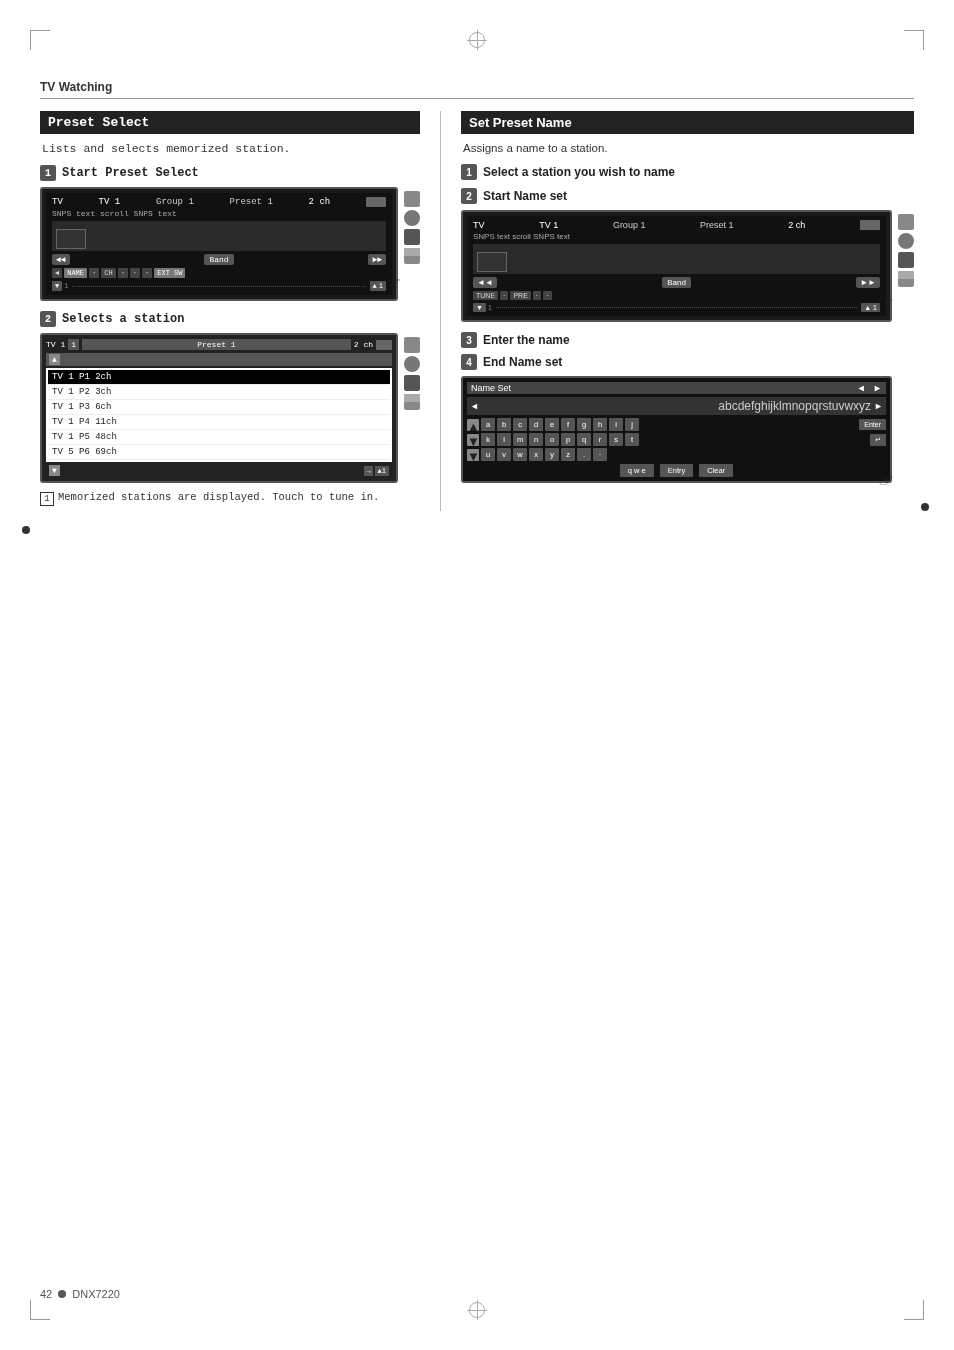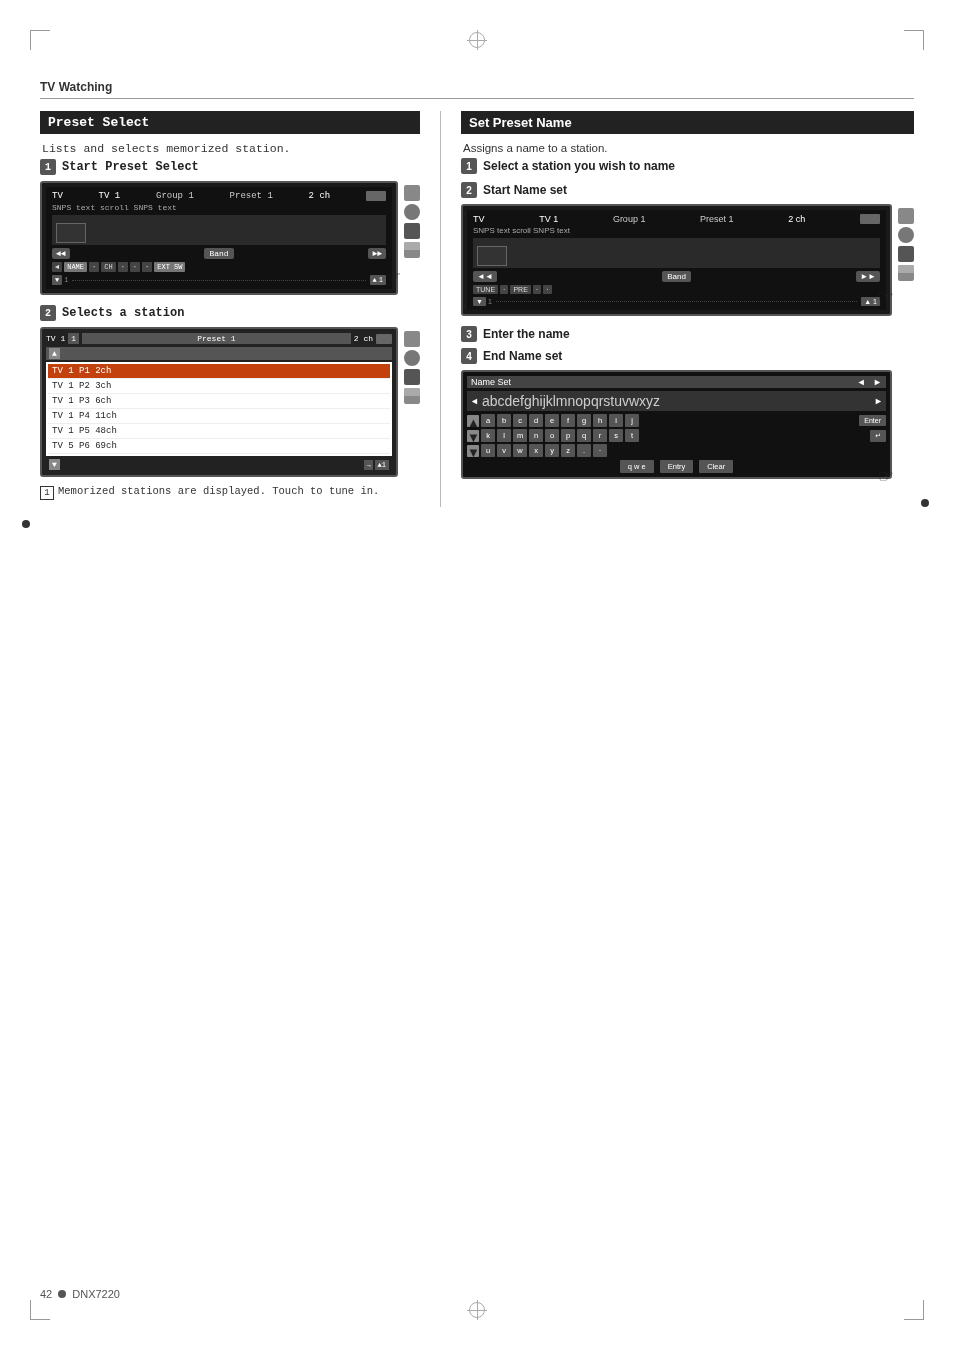--- a/index.html
+++ b/index.html
@@ -56,21 +56,21 @@
       color: #fff;
       font-size: 13px;
       font-weight: bold;
       padding: 4px 8px;
       margin-bottom: 8px;
     }
 
     .section-subtitle {
       font-size: 11.5px;
       color: #333;
-      margin-bottom: 4px;
+      margin-bottom: 10px;
       padding-left: 2px;
     }
 
     
     .step-heading {
       display: flex;
       align-items: center;
       margin-bottom: 6px;
     }
     .step-number {
@@ -212,21 +212,21 @@
       background: #fff;
       padding: 2px;
     }
     .preset-item {
       font-size: 9px;
       padding: 2px 4px;
       color: #222;
       border-bottom: 1px solid #eee;
     }
     .preset-item.selected {
-      background: #c2410c;
+      background: #000000;
       color: #fff;
     }
     .note-row {
       display: flex;
       align-items: flex-start;
       gap: 4px;
       font-size: 10.5px;
       color: #333;
       margin-top: 4px;
     }
@@ -256,22 +256,23 @@
       margin-bottom: 3px;
       padding: 2px 3px;
       gap: 3px;
     }
     .nameset-arrow {
       color: #fff;
       font-size: 9px;
     }
     .nameset-letters {
       color: #ccc;
-      font-size: 14px;
+      font-size: 12px;
       flex: 1;
+      text-align: right;
     }
     .keyboard-row {
       display: flex;
       gap: 2px;
       margin-bottom: 2px;
     }
     .key {
       background: #555;
       color: #fff;
       font-size: 7.5px;

